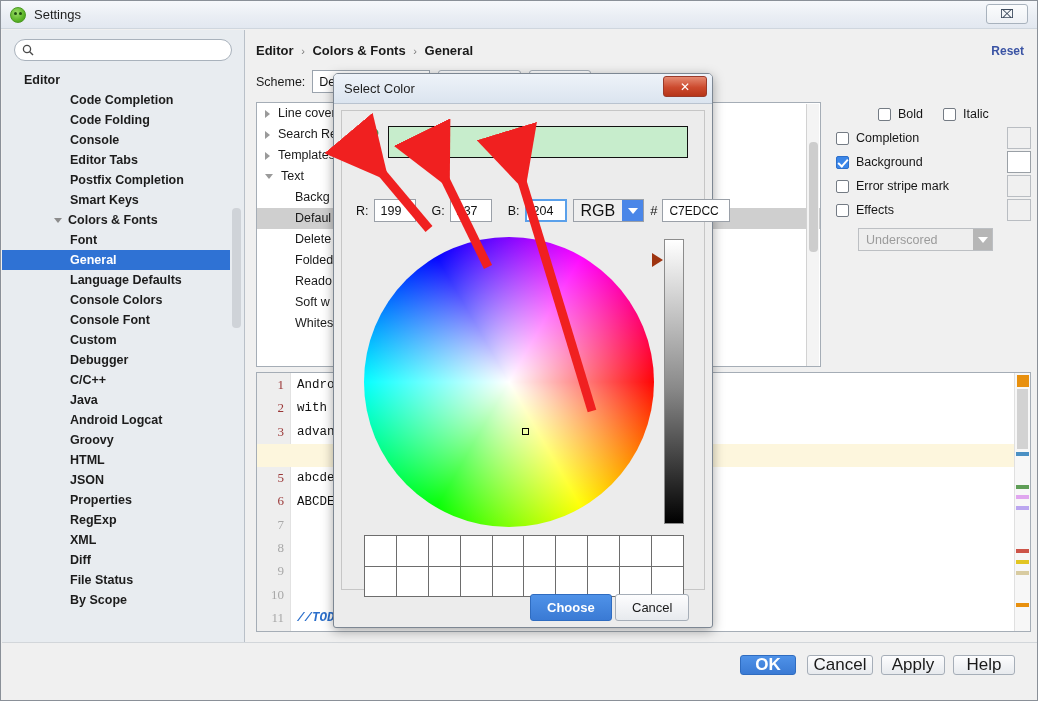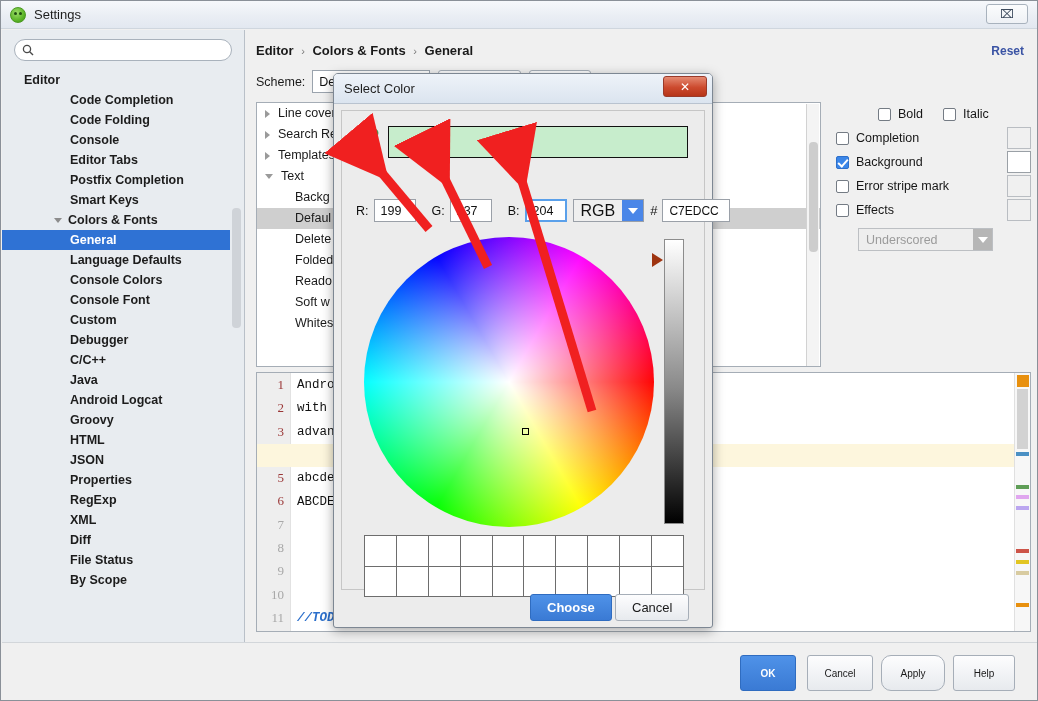--- a/index.html
+++ b/index.html
@@ -243,24 +243,24 @@
     background: #e8900e;
   }
 
   
   .footer {
     position: absolute; left: 1px; bottom: 1px;
     width: 1035px; height: 57px;
     background: #f0f0f0; border-top: 1px solid #d2d6da;
   }
   .fbtn {
-    position: absolute; top: 12px; height: 36px;
+    position: absolute; top: 12px; height: 20px;
     border: 1px solid #a6aeb8; border-radius: 3px;
     background: linear-gradient(to bottom,#fdfdfe 0%, #e7eaee 100%);
-    font-size: 10px; color: #1a1a1a;
+    font-size: 17px; color: #1a1a1a;
     display: flex; align-items: center; justify-content: center;
   }
   .fbtn.primary {
     background: linear-gradient(to bottom,#4f92e8 0%, #3a7ad4 100%);
     border-color: #2f6cc0; color: #ffffff; font-weight: bold;
   }
 
   
   .dialog {
     position: absolute; left: 332px; top: 72px;
@@ -406,20 +406,21 @@
     </div>
     <div class="tree" id="sidebar-tree">
         <div class="tree-item lvl0"><span>Editor</span></div>
         <div class="tree-item lvl1"><span>Code Completion</span></div>
         <div class="tree-item lvl1"><span>Code Folding</span></div>
         <div class="tree-item lvl1"><span>Console</span></div>
         <div class="tree-item lvl1"><span>Editor Tabs</span></div>
         <div class="tree-item lvl1"><span>Postfix Completion</span></div>
         <div class="tree-item lvl1"><span>Smart Keys</span></div>
         <div class="tree-item lvl1g"><span class="tw open"></span><span>Colors &amp; Fonts</span></div>
+        <div class="tree-item lvl1"><span>Font</span></div>
         <div class="tree-item lvl1 sel"><span>General</span></div>
         <div class="tree-item lvl1"><span>Language Defaults</span></div>
         <div class="tree-item lvl1"><span>Console Colors</span></div>
         <div class="tree-item lvl1"><span>Console Font</span></div>
         <div class="tree-item lvl1"><span>Custom</span></div>
         <div class="tree-item lvl1"><span>Debugger</span></div>
         <div class="tree-item lvl1"><span>C/C++</span></div>
         <div class="tree-item lvl1"><span>Java</span></div>
         <div class="tree-item lvl1"><span>Android Logcat</span></div>
         <div class="tree-item lvl1"><span>Groovy</span></div>
@@ -543,21 +544,21 @@
         <div class="mark" style="top:187px;background:#e2c521;"></div>
         <div class="mark" style="top:198px;background:#d8cba0;"></div>
         <div class="mark" style="top:230px;background:#e8900e;"></div>
       </div>
     </div>
   </div>
 
   <div class="footer">
     <div class="fbtn primary" style="left:738px;width:56px;">OK</div>
     <div class="fbtn" style="left:805px;width:66px;">Cancel</div>
-    <div class="fbtn" style="left:879px;width:64px;border-radius:10px;">Apply</div>
+    <div class="fbtn" style="left:879px;width:64px;">Apply</div>
     <div class="fbtn" style="left:951px;width:62px;">Help</div>
   </div>
 
   <div class="dialog">
     <div class="dlg-title">
       <span class="dlg-title-text">Select Color</span>
       <div class="dlg-close">✕</div>
     </div>
 
     <div class="dlg-body">

